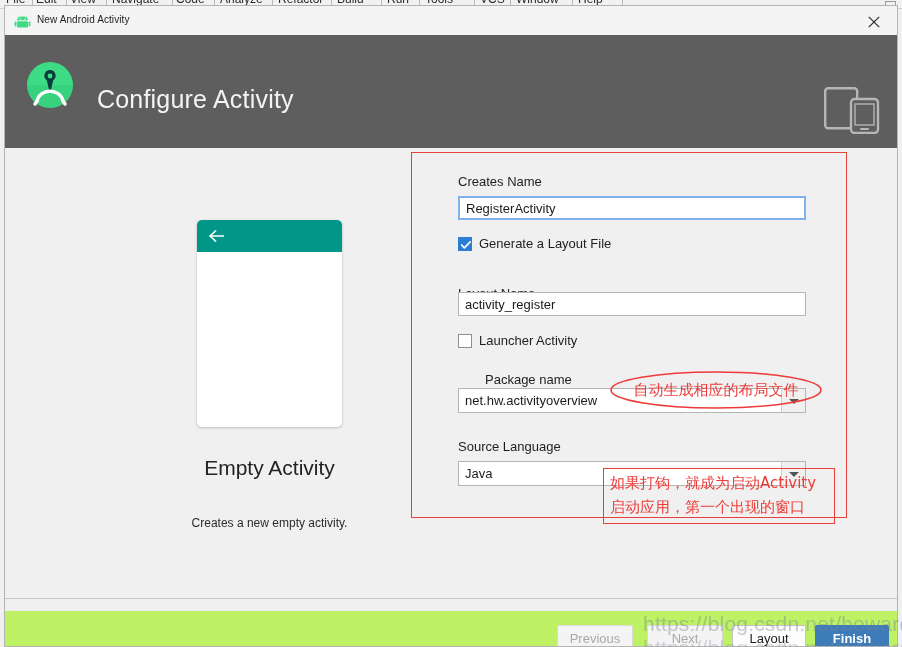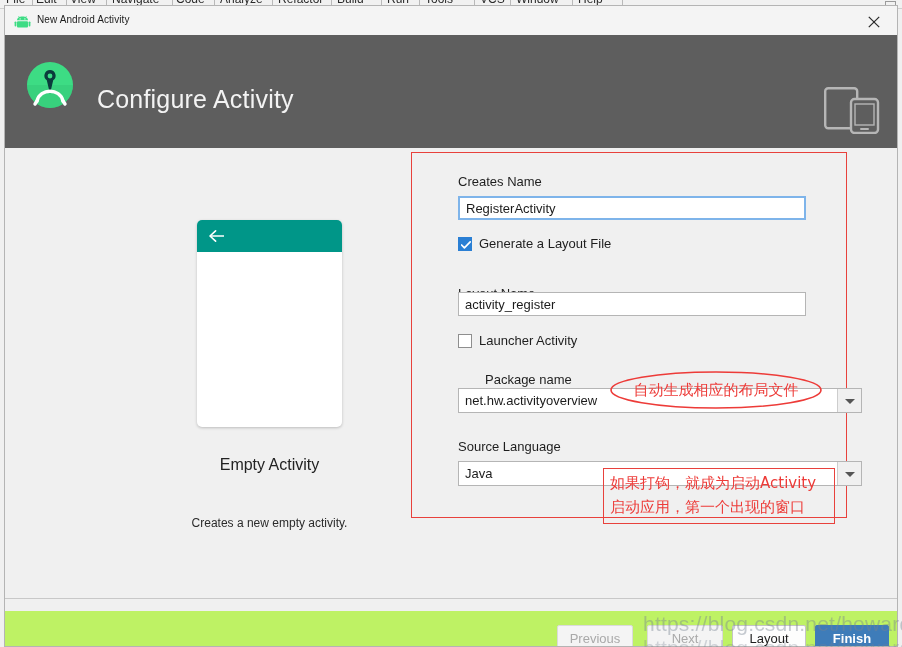--- a/index.html
+++ b/index.html
@@ -140,21 +140,21 @@
   .preview-back {
     position: absolute;
     left: 12px; top: 9px;
     width: 16px; height: 14px;
   }
   .preview-title {
     position: absolute;
     left: 192px; top: 308px;
     width: 145px;
     text-align: center;
-    font-size: 16px;
+    font-size: 21px;
     color: #222;
   }
   .preview-desc {
     position: absolute;
     left: 147px; top: 368px;
     width: 235px;
     text-align: center;
     font-size: 12px;
     color: #2b2b2b;
   }
@@ -192,21 +192,21 @@
     padding: 0 0 0 6px;
     line-height: 22px;
     outline: none;
   }
   .fi.focused {
     border: 2px solid #7eb4ea;
   }
   .combo {
     position: absolute;
     left: 47px;
-    width: 404px;
+    width: 348px;
     height: 25px;
     background: #ffffff;
     border: 1px solid #b5b5b5;
     box-sizing: border-box;
   }
   .combo .ctext {
     position: absolute;
     left: 6px; top: 4px;
     font-size: 13px;
     color: #1b1b1b;

